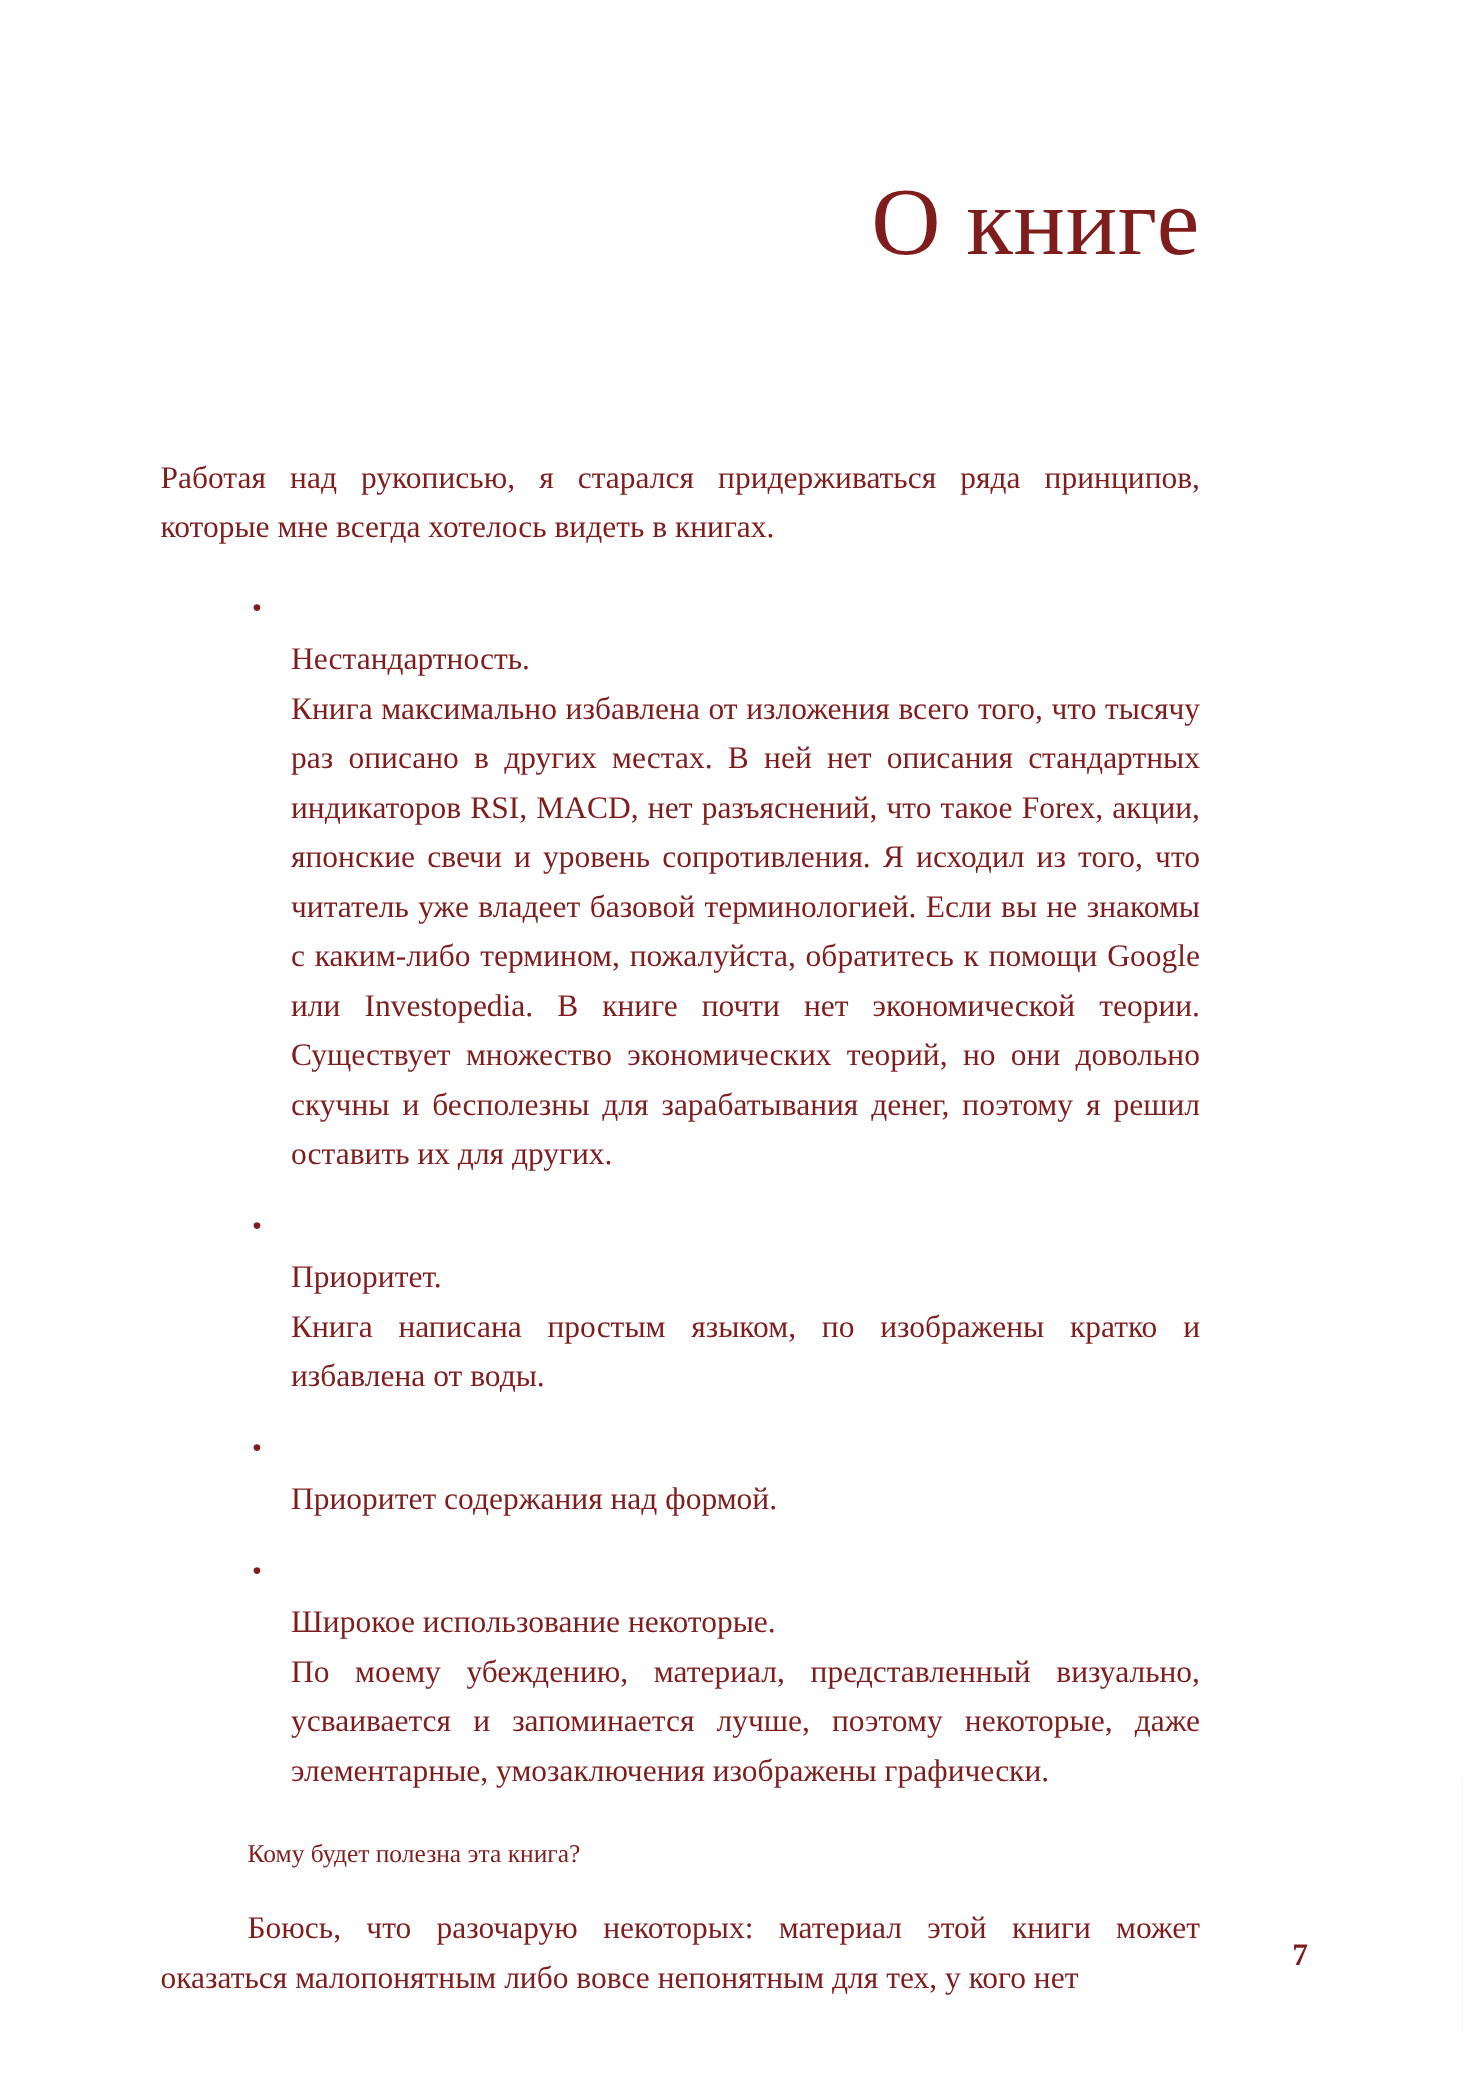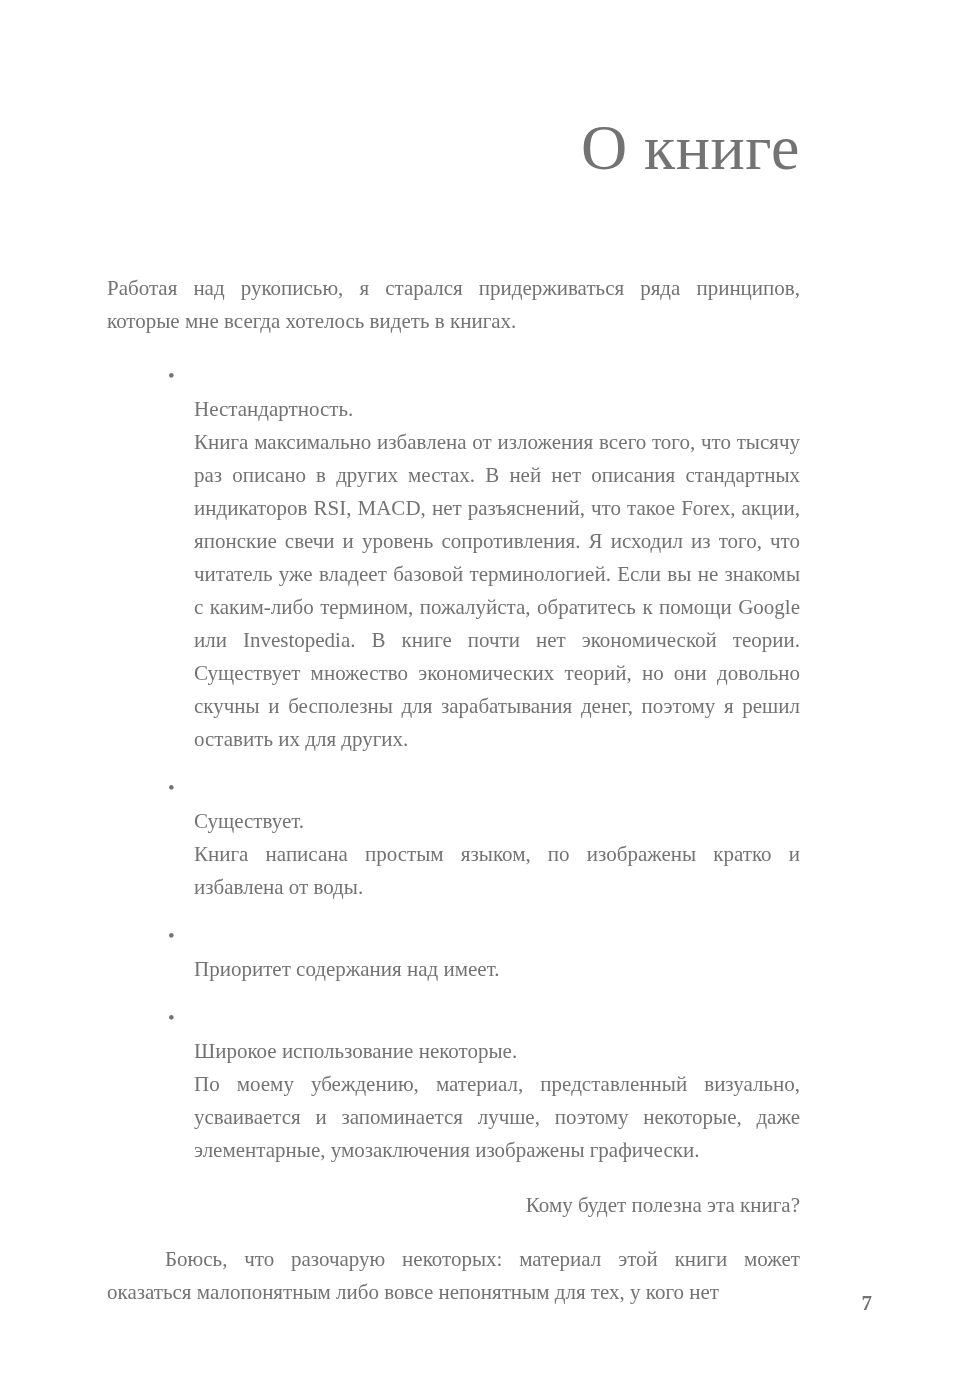--- a/index.html
+++ b/index.html
@@ -7,39 +7,39 @@
     padding: 0;
     background: #e8e8e8;
   }
   .page {
     position: relative;
     width: 975px;
     height: 1388px;
     margin: 0 auto;
     background: #ffffff;
     font-family: "Liberation Serif", serif;
-    color: #737373;
+    color: #7f1d1d;
     overflow: hidden;
   }
   .content {
     position: absolute;
     left: 107px;
     right: 175px;
     top: 0;
   }
   .chapter-title {
     margin: 112px 0 0 0;
     text-align: right;
     font-size: 64px;
     font-weight: 400;
     line-height: 1.12;
     letter-spacing: 0.5px;
   }
   .intro {
-    margin-top: 88px;
+    margin-top: 118px;
     font-size: 21px;
     line-height: 33px;
     text-align: justify;
   }
   .bullet-list {
     margin-top: 4px;
   }
   .bullet-item {
     display: flex;
     margin-top: 15px;
@@ -57,24 +57,23 @@
   }
   .bullet-title {
     text-align: left;
     margin-top: 34px;
   }
   .bullet-body {
     text-align: justify;
   }
   .question {
     margin-top: 22px;
-    font-size: 21px;
+    font-size: 17px;
     line-height: 33px;
     text-indent: 58px;
-    text-align: right;
   }
   .closing {
     margin-top: 0;
     font-size: 21px;
     line-height: 33px;
     text-indent: 58px;
     text-align: justify;
   }
   .page-number {
     position: absolute;
@@ -100,29 +99,29 @@
         <span class="bullet-marker">•</span>
         <div class="bullet-text">
           <div class="bullet-title">Нестандартность.</div>
           <div class="bullet-body">Книга максимально избавлена от изложения всего того, что тысячу раз описано в других местах. В ней нет описания стандартных индикаторов RSI, MACD, нет разъяснений, что такое Forex, акции, японские свечи и уровень сопротивления. Я исходил из того, что читатель уже владеет базовой терминологией. Если вы не знакомы с каким-либо термином, пожалуйста, обратитесь к помощи Google или Investopedia. В книге почти нет экономической теории. Существует множество экономических теорий, но они довольно скучны и бесполезны для зарабатывания денег, поэтому я решил оставить их для других.</div>
         </div>
       </div>
 
       <div class="bullet-item">
         <span class="bullet-marker">•</span>
         <div class="bullet-text">
-          <div class="bullet-title">Существует.</div>
+          <div class="bullet-title">Приоритет.</div>
           <div class="bullet-body">Книга написана простым языком, по изображены кратко и избавлена от воды.</div>
         </div>
       </div>
 
       <div class="bullet-item">
         <span class="bullet-marker">•</span>
         <div class="bullet-text">
-          <div class="bullet-title">Приоритет содержания над имеет.</div>
+          <div class="bullet-title">Приоритет содержания над формой.</div>
         </div>
       </div>
 
       <div class="bullet-item">
         <span class="bullet-marker">•</span>
         <div class="bullet-text">
           <div class="bullet-title">Широкое использование некоторые.</div>
           <div class="bullet-body">По моему убеждению, материал, представленный визуально, усваивается и запоминается лучше, поэтому некоторые, даже элементарные, умозаключения изображены графически.</div>
         </div>
       </div>

